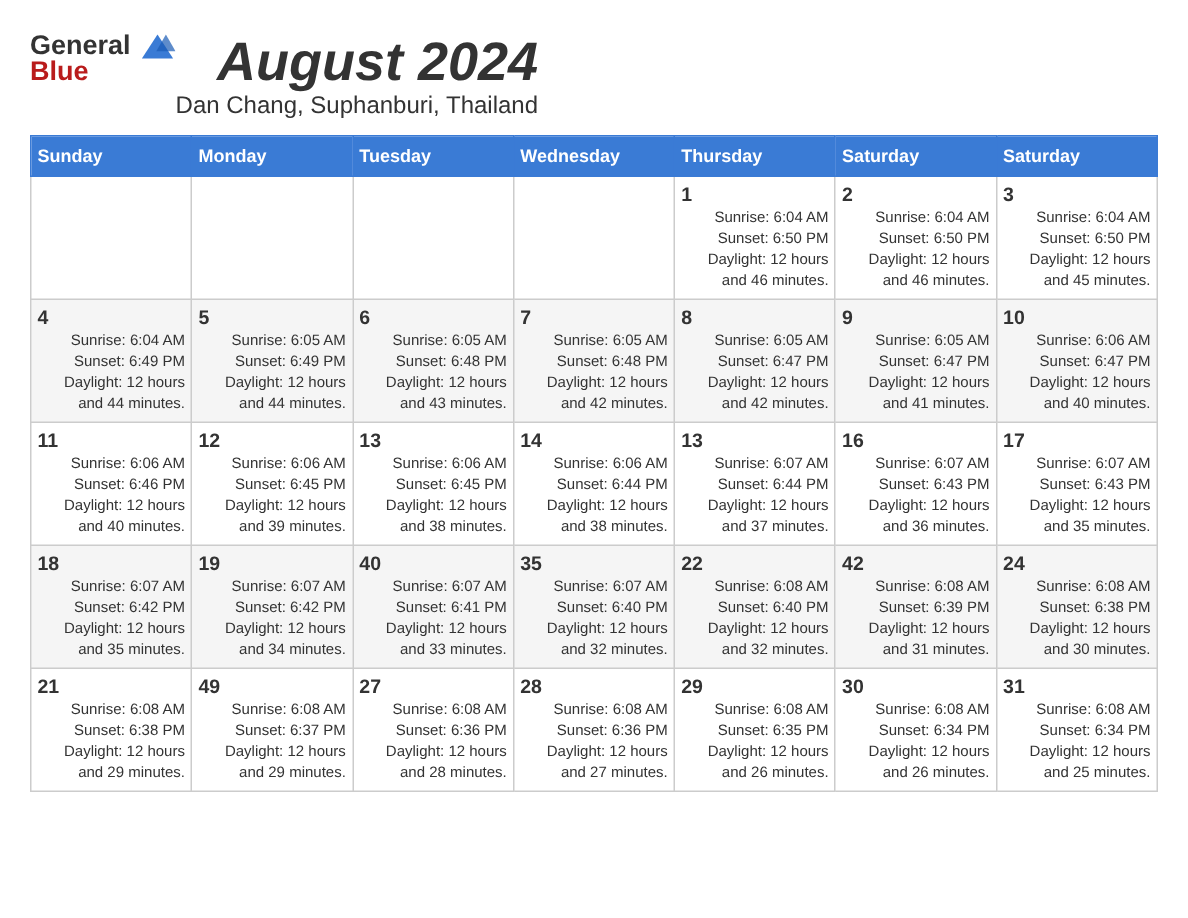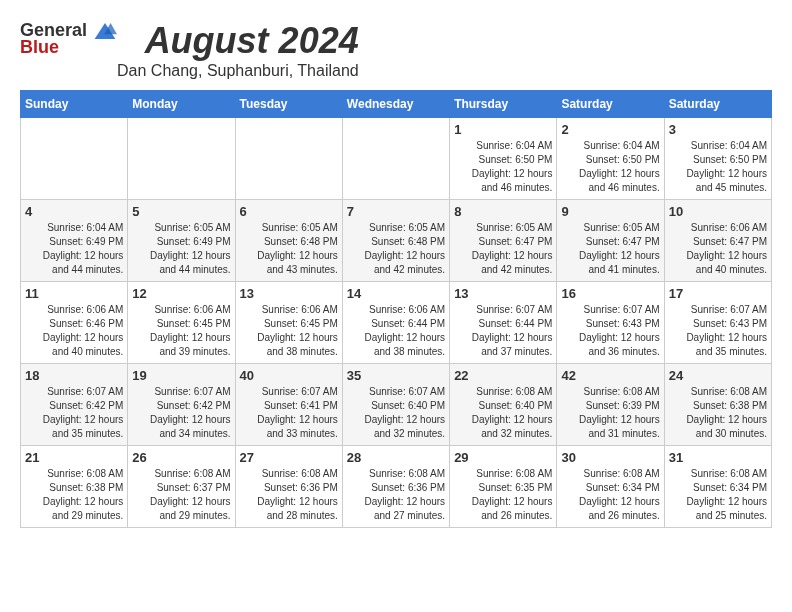--- a/index.html
+++ b/index.html
@@ -306,21 +306,21 @@
       </tr>
       <tr>
         <td>
           <div class="day-num">21</div>
           <div class="day-info" style="white-space: pre-line;">Sunrise: 6:08 AM
 Sunset: 6:38 PM
 Daylight: 12 hours
 and 29 minutes.</div>
         </td>
         <td>
-          <div class="day-num">26</div>
+          <div class="day-num">49</div>
           <div class="day-info" style="white-space: pre-line;">Sunrise: 6:08 AM
 Sunset: 6:37 PM
 Daylight: 12 hours
 and 29 minutes.</div>
         </td>
         <td>
           <div class="day-num">27</div>
           <div class="day-info" style="white-space: pre-line;">Sunrise: 6:08 AM
 Sunset: 6:36 PM
 Daylight: 12 hours

